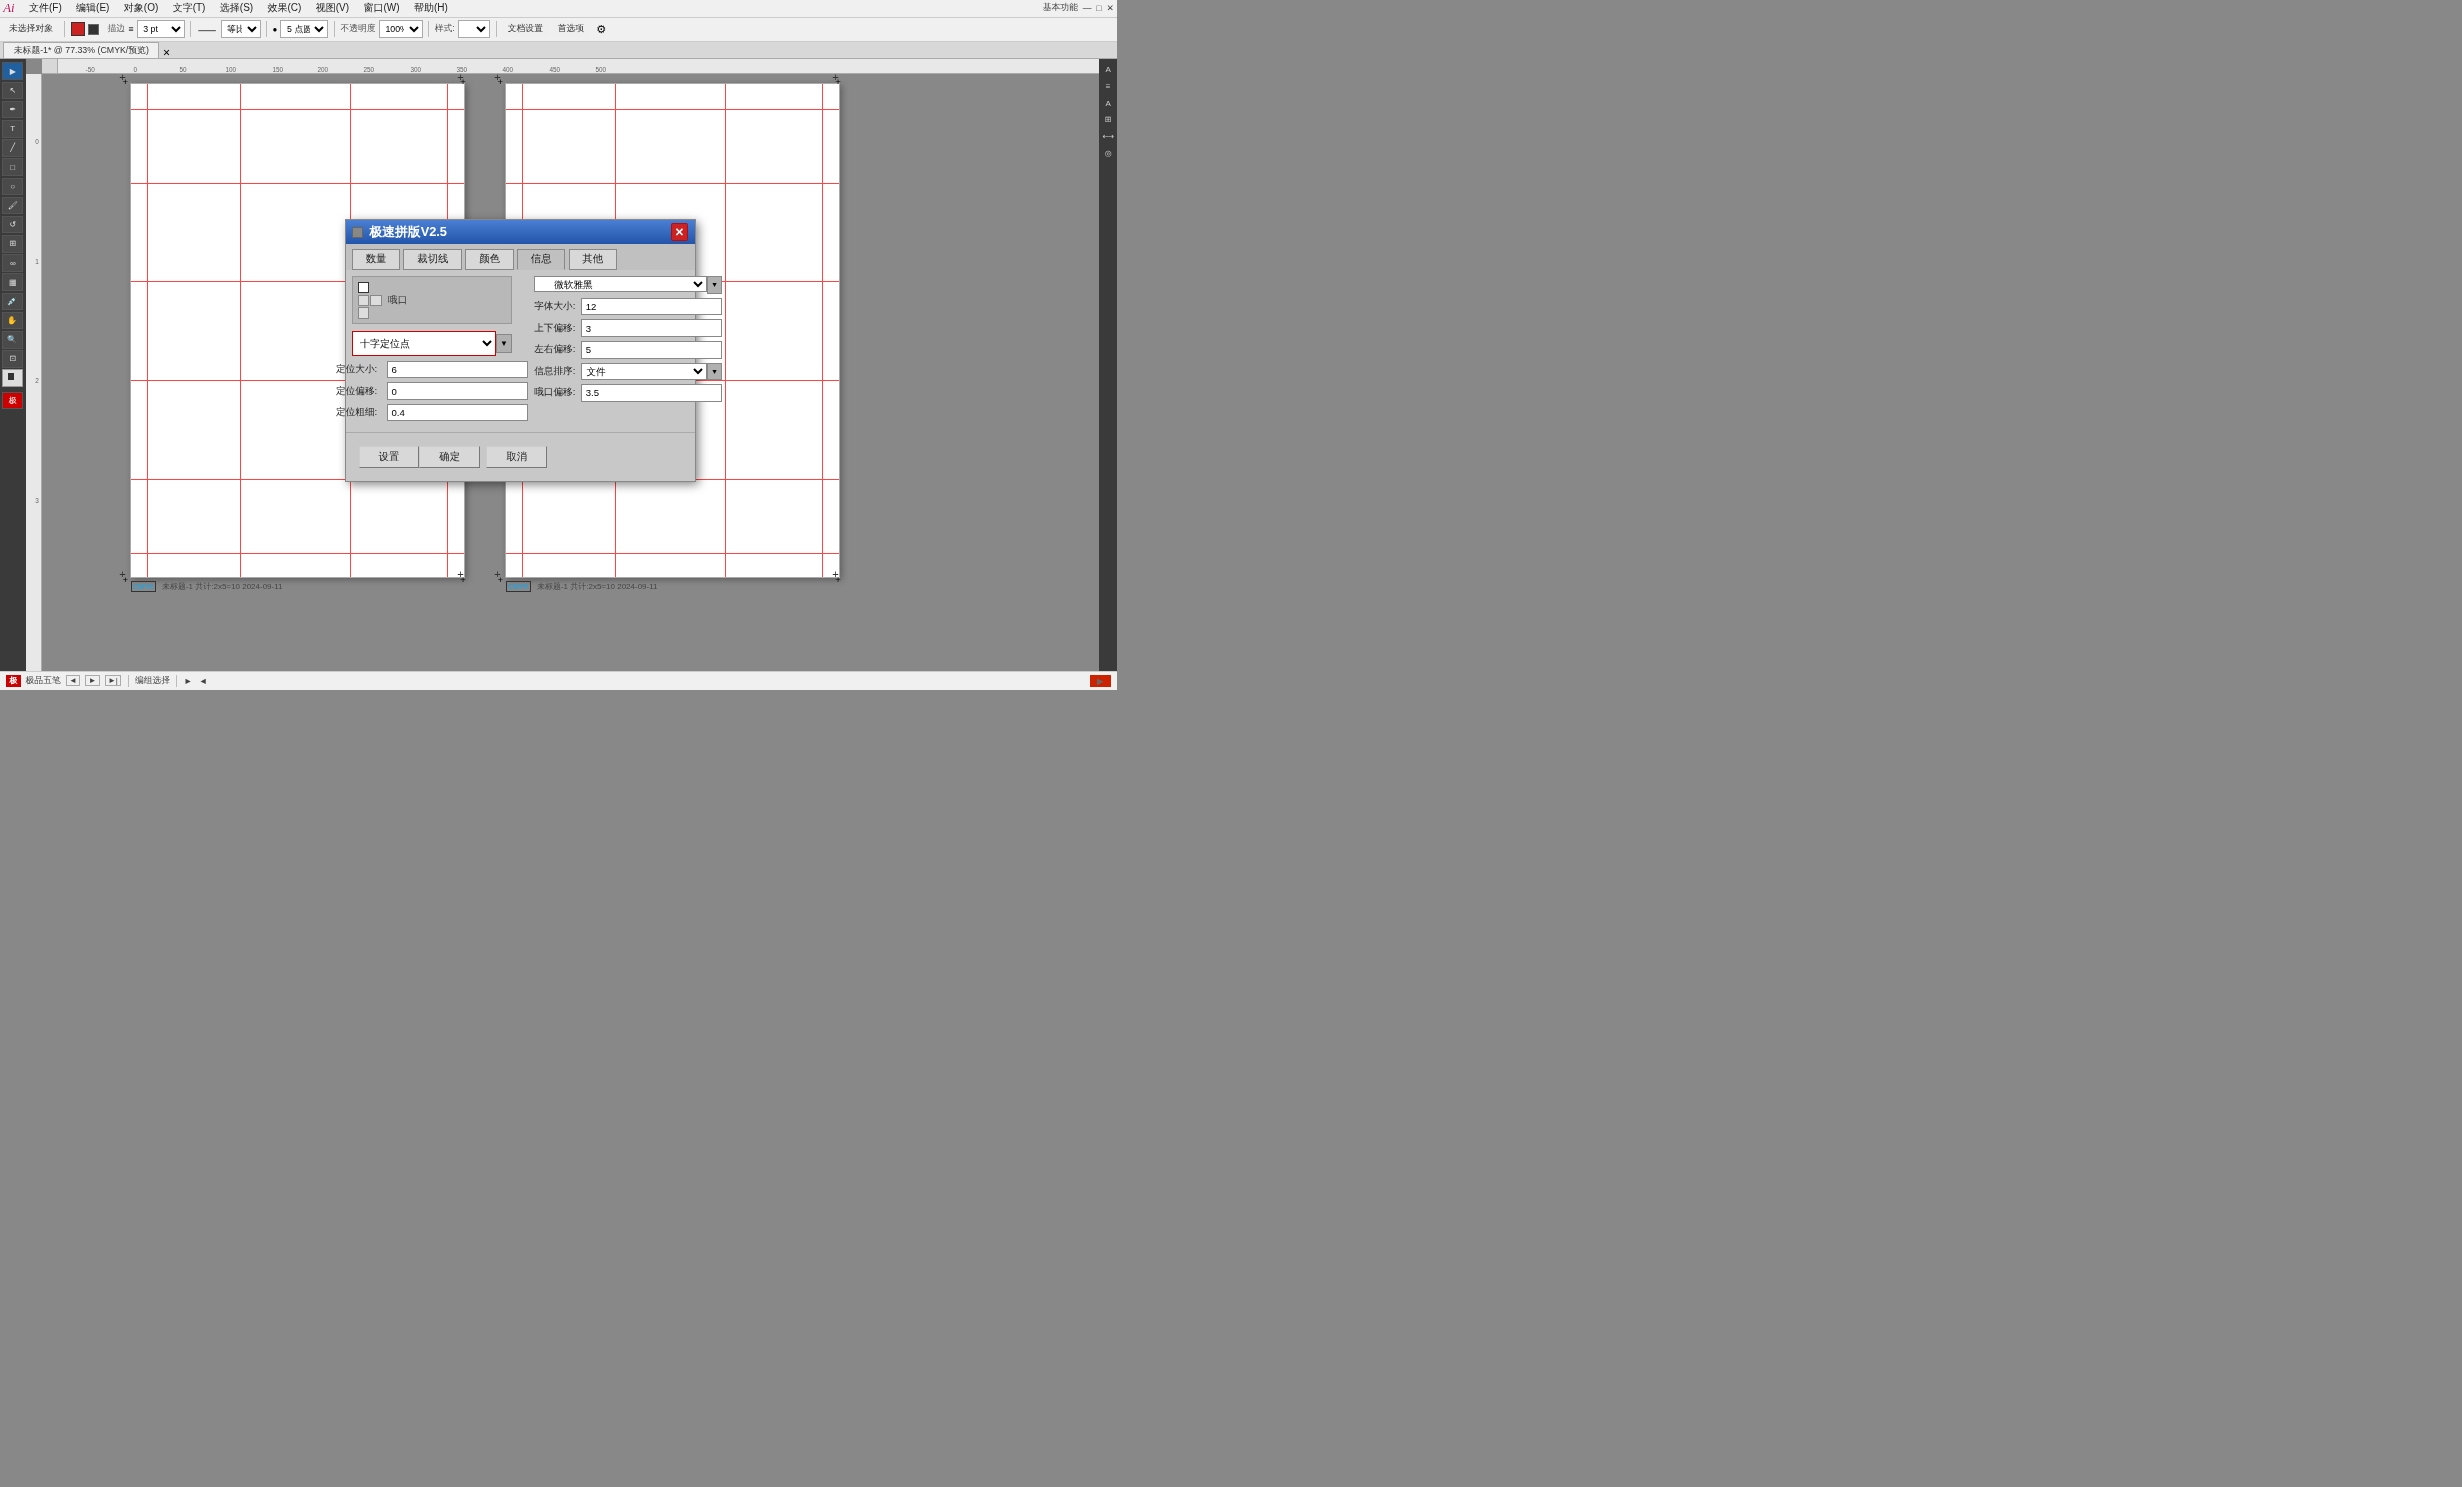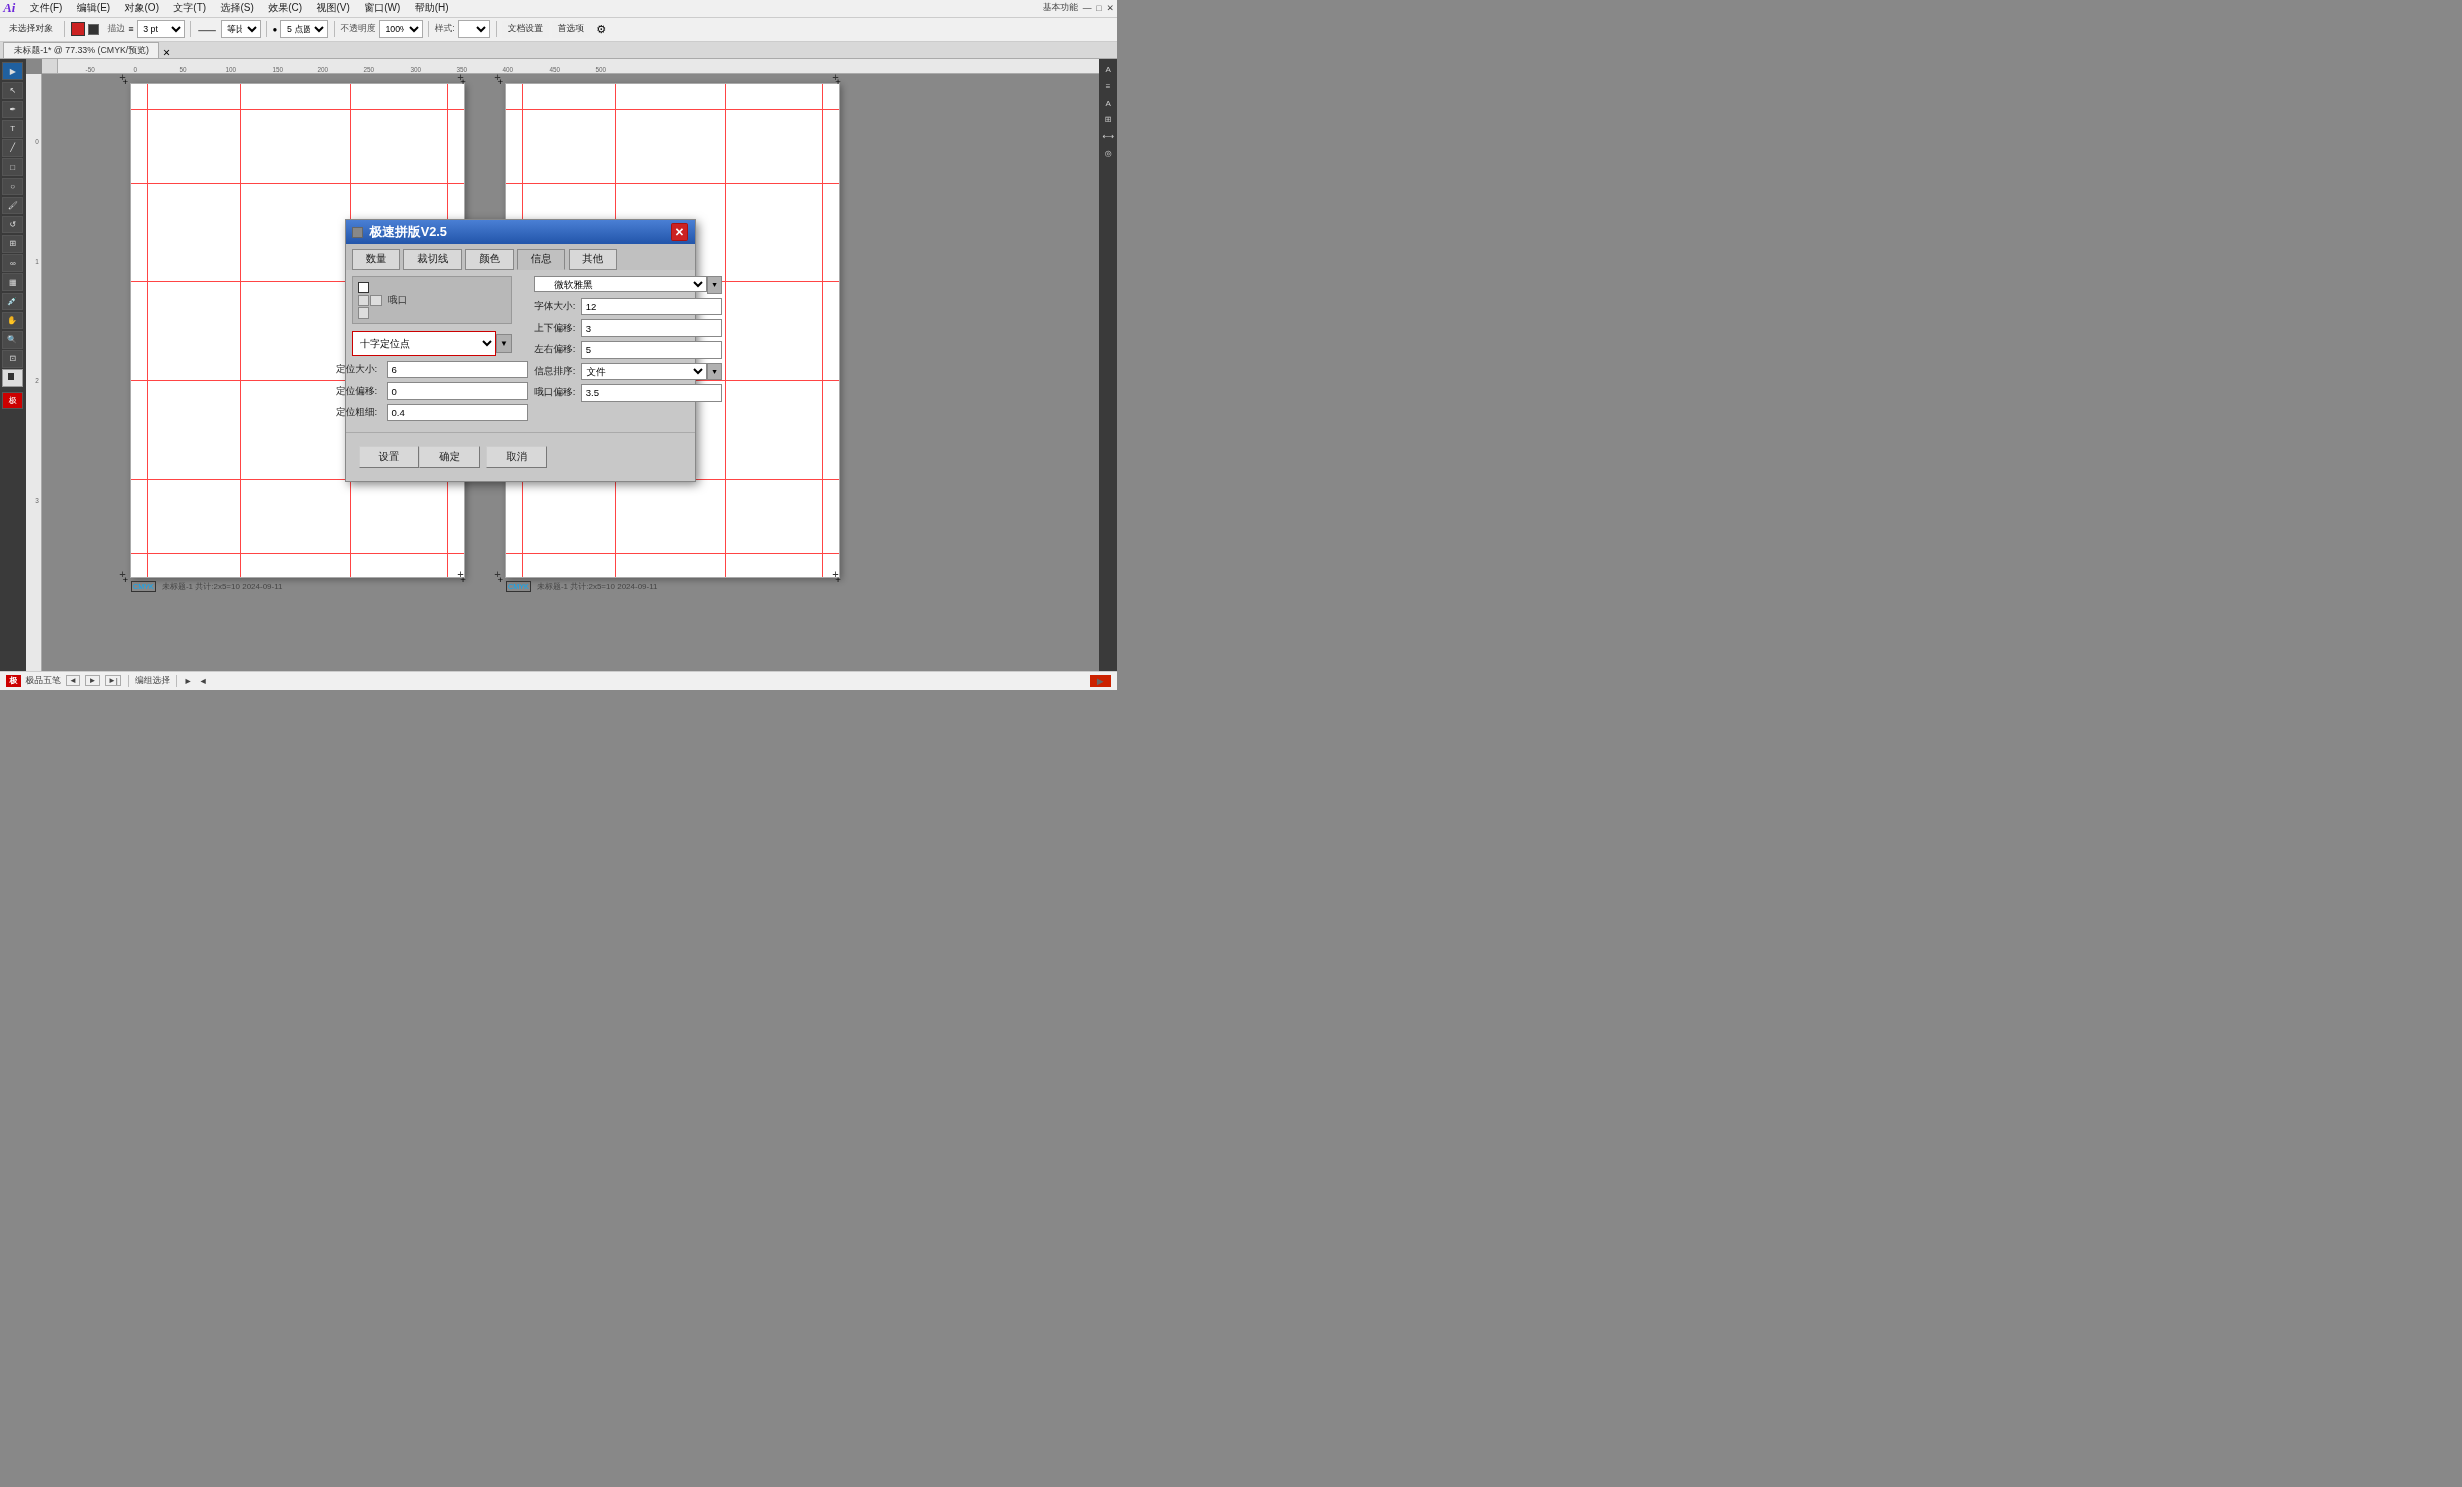--- a/index.html
+++ b/index.html
@@ -18,23 +18,23 @@
       background: #f0f0f0;
       height: 17.6px;
       display: flex;
       align-items: center;
       border-bottom: 0.8px solid #ccc;
       padding: 0 3.2px;
       gap: 1.6px;
     }
     #menu-bar .ai-logo {
       font-style: italic;
-      font-weight: bold;
+      font-weight: normal;
       font-size: 12.8px;
-      color: #6d28d9;
+      color: #be185d;
       margin-right: 6.4px;
       font-family: serif;
     }
     #menu-bar .menu-item {
       padding: 1.6px 6.4px;
       font-size: 10px;
       cursor: pointer;
       color: #222;
     }
     #menu-bar-right {

